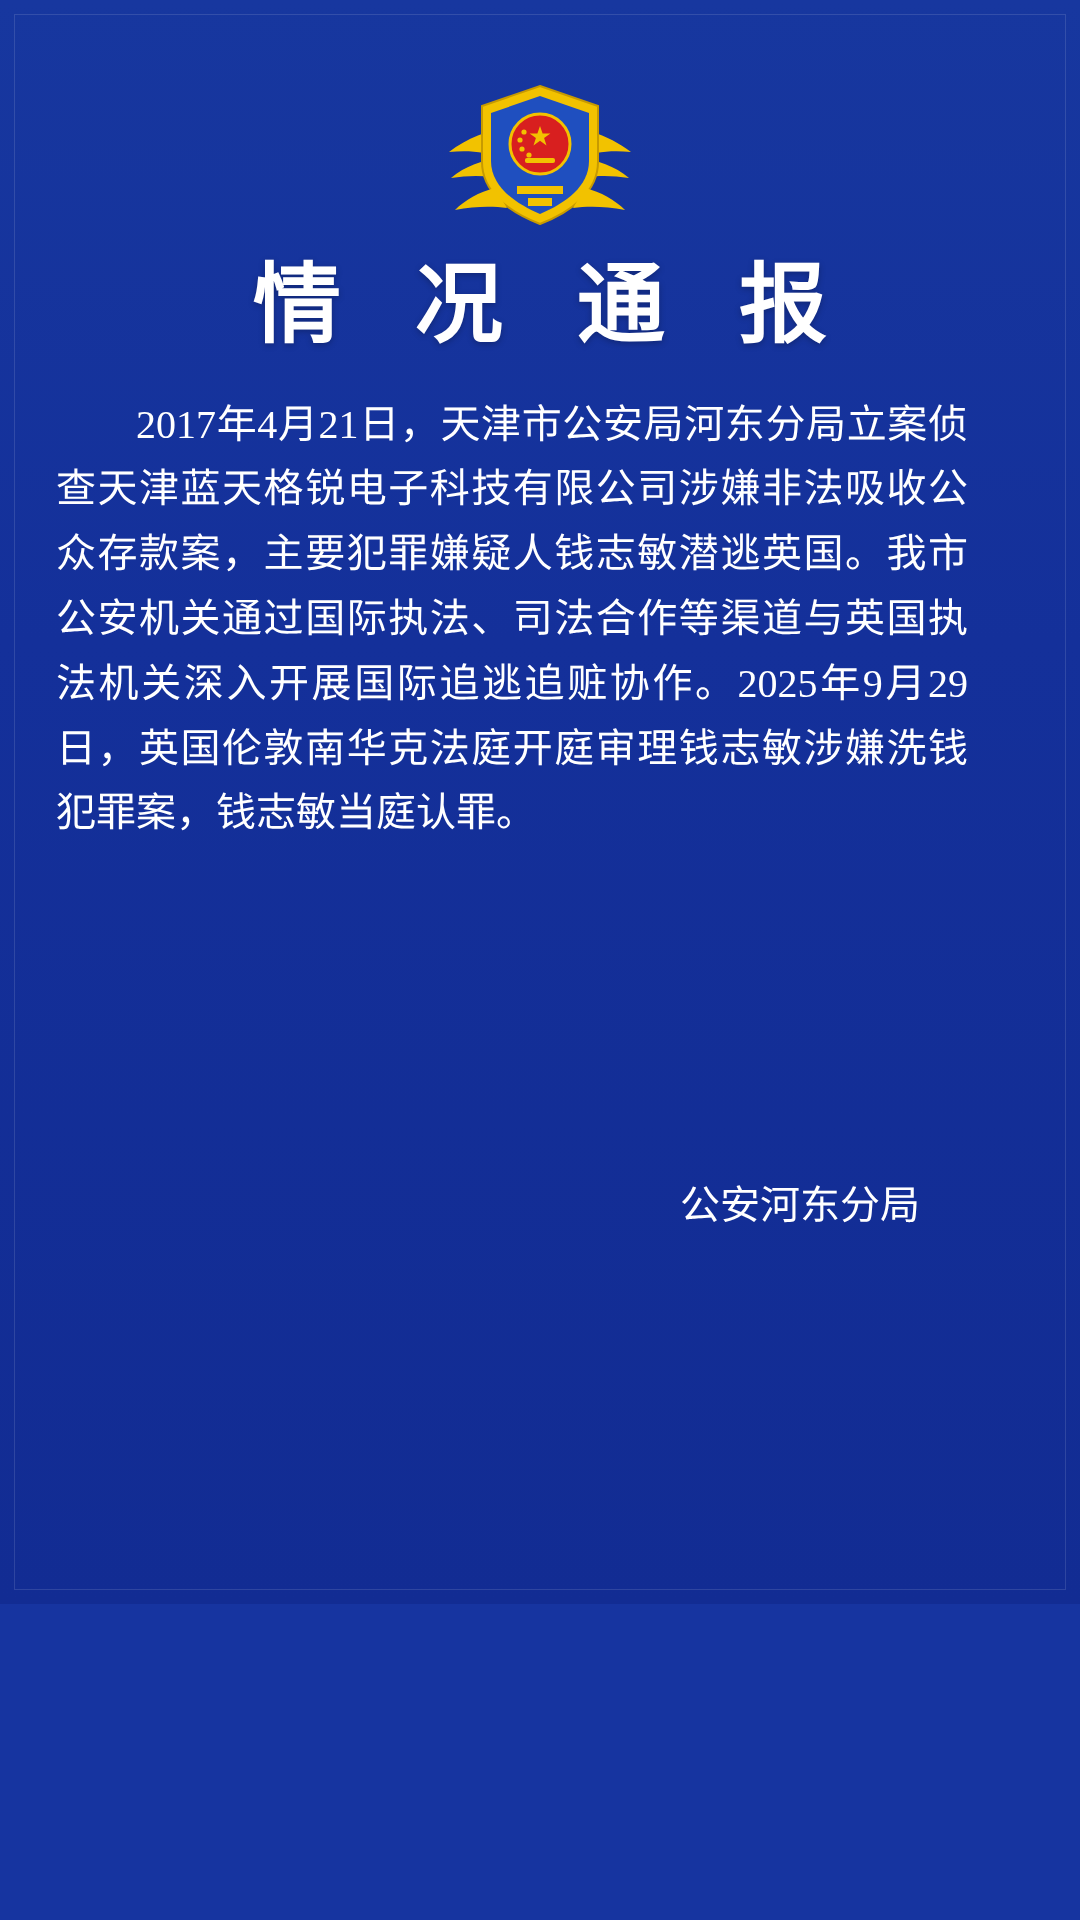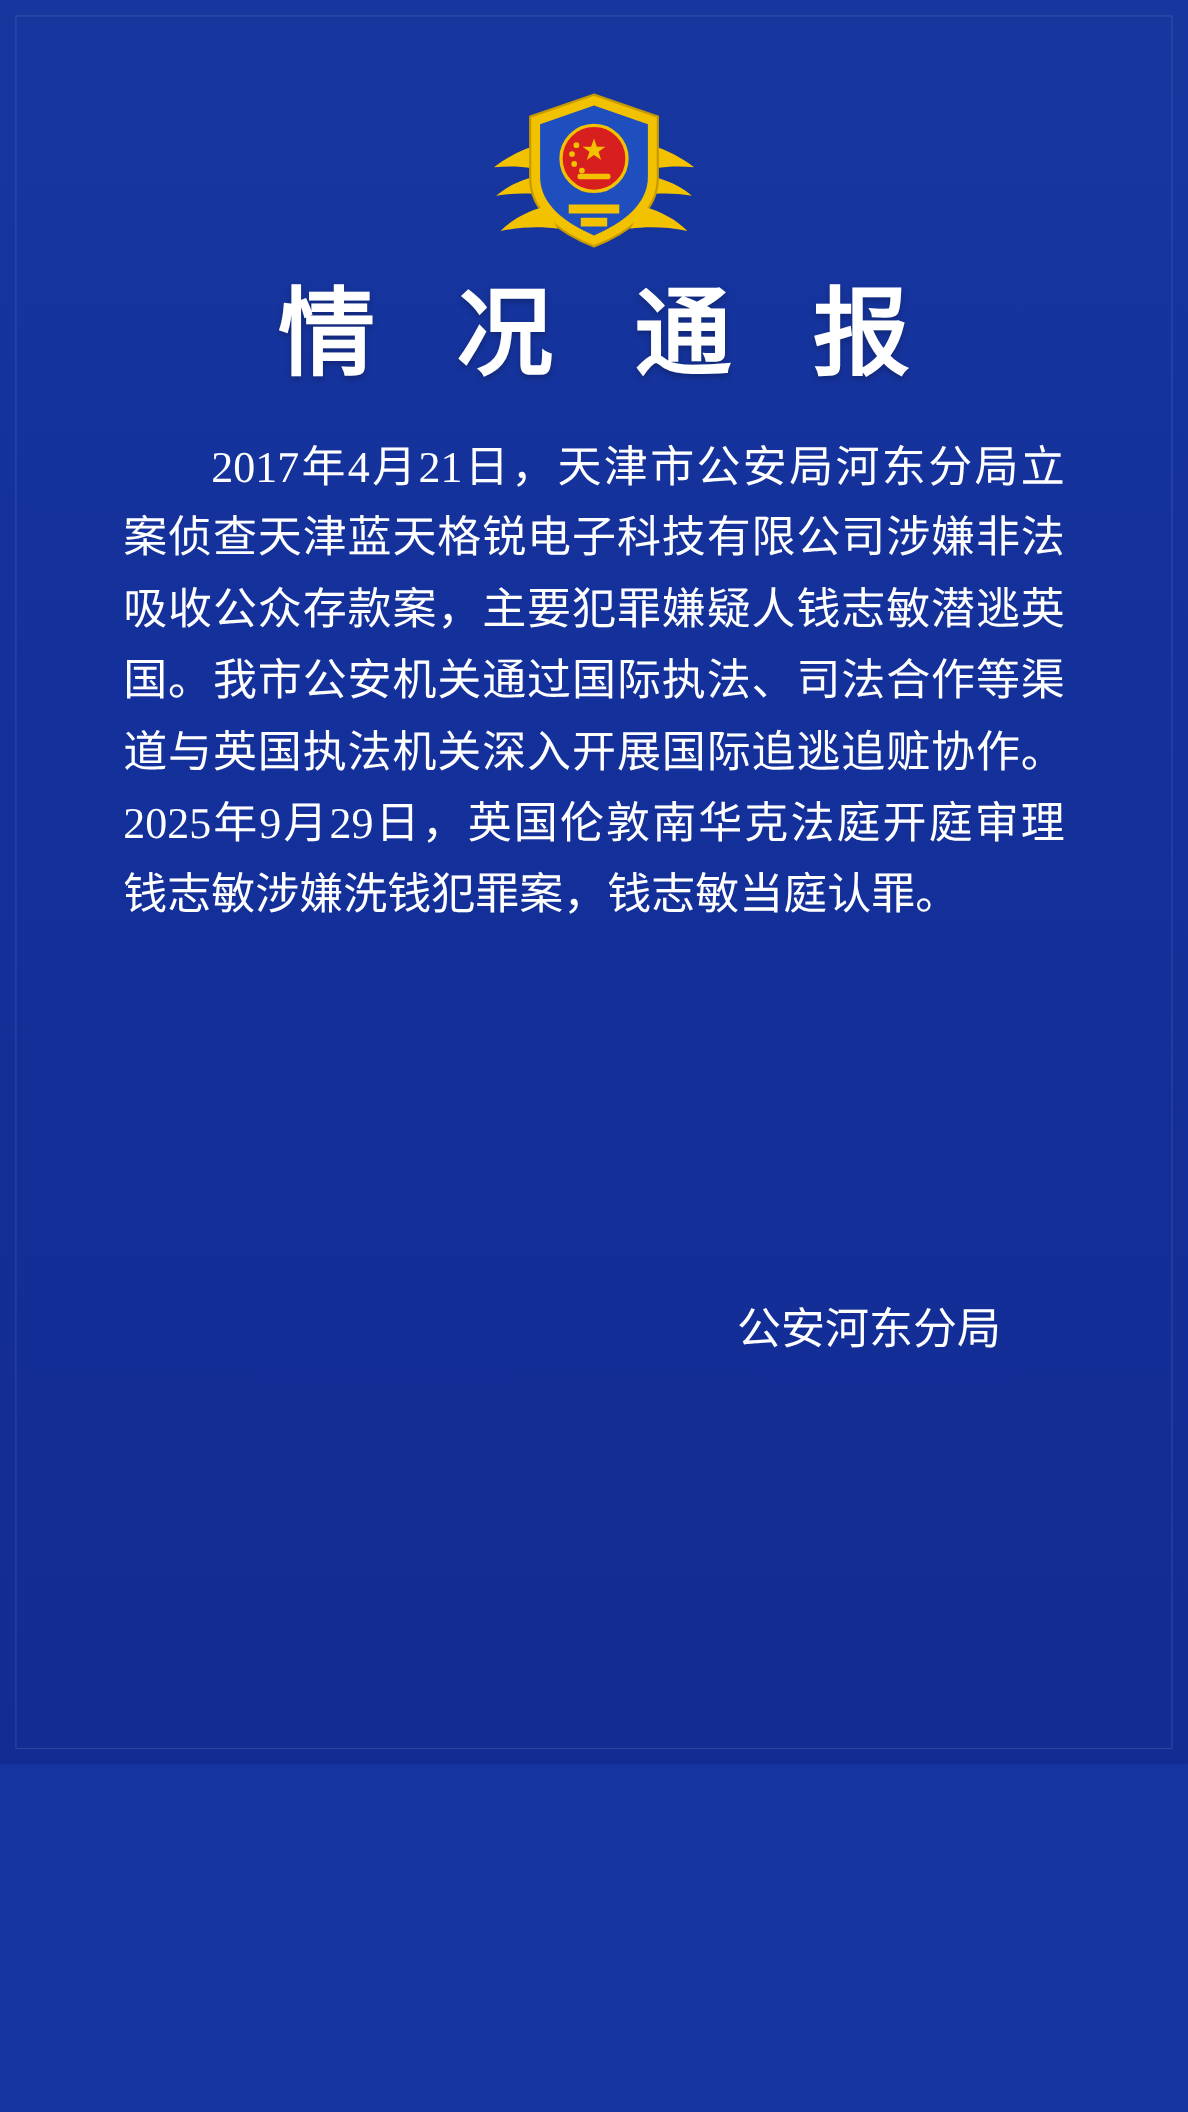--- a/index.html
+++ b/index.html
@@ -51,42 +51,42 @@
     font-size: 88px;
     font-weight: bold;
     letter-spacing: 26px;
     text-indent: 26px;
     line-height: 1.2;
     font-family: "Liberation Serif", "DejaVu Serif", serif;
     text-shadow: 0 2px 6px rgba(0,0,0,0.25);
   }
 
   .body-text {
-    margin: 34px 112px 0 112px;
+    margin: 34px 112px 0 56px;
     color: #ffffff;
     font-size: 40px;
     line-height: 1.62;
     text-align: justify;
     text-justify: inter-ideograph;
     font-family: "Liberation Serif", "DejaVu Serif", serif;
   }
   .body-text p {
     margin: 0 0 6px 0;
     text-indent: 2em;
   }
 
   .signature {
     position: absolute;
-    right: 170px;
+    right: 160px;
     bottom: 360px;
     text-align: right;
     color: #ffffff;
     font-size: 40px;
     line-height: 1.75;
-    font-family: Liberation Sans, sans-serif;
+    font-family: Liberation Mono, monospace;
   }
   .signature div { white-space: nowrap; }
 </style>
 </head>
 <body>
 
 <div class="poster">
   <div class="frame"></div>
 
   <div class="emblem-wrap">

